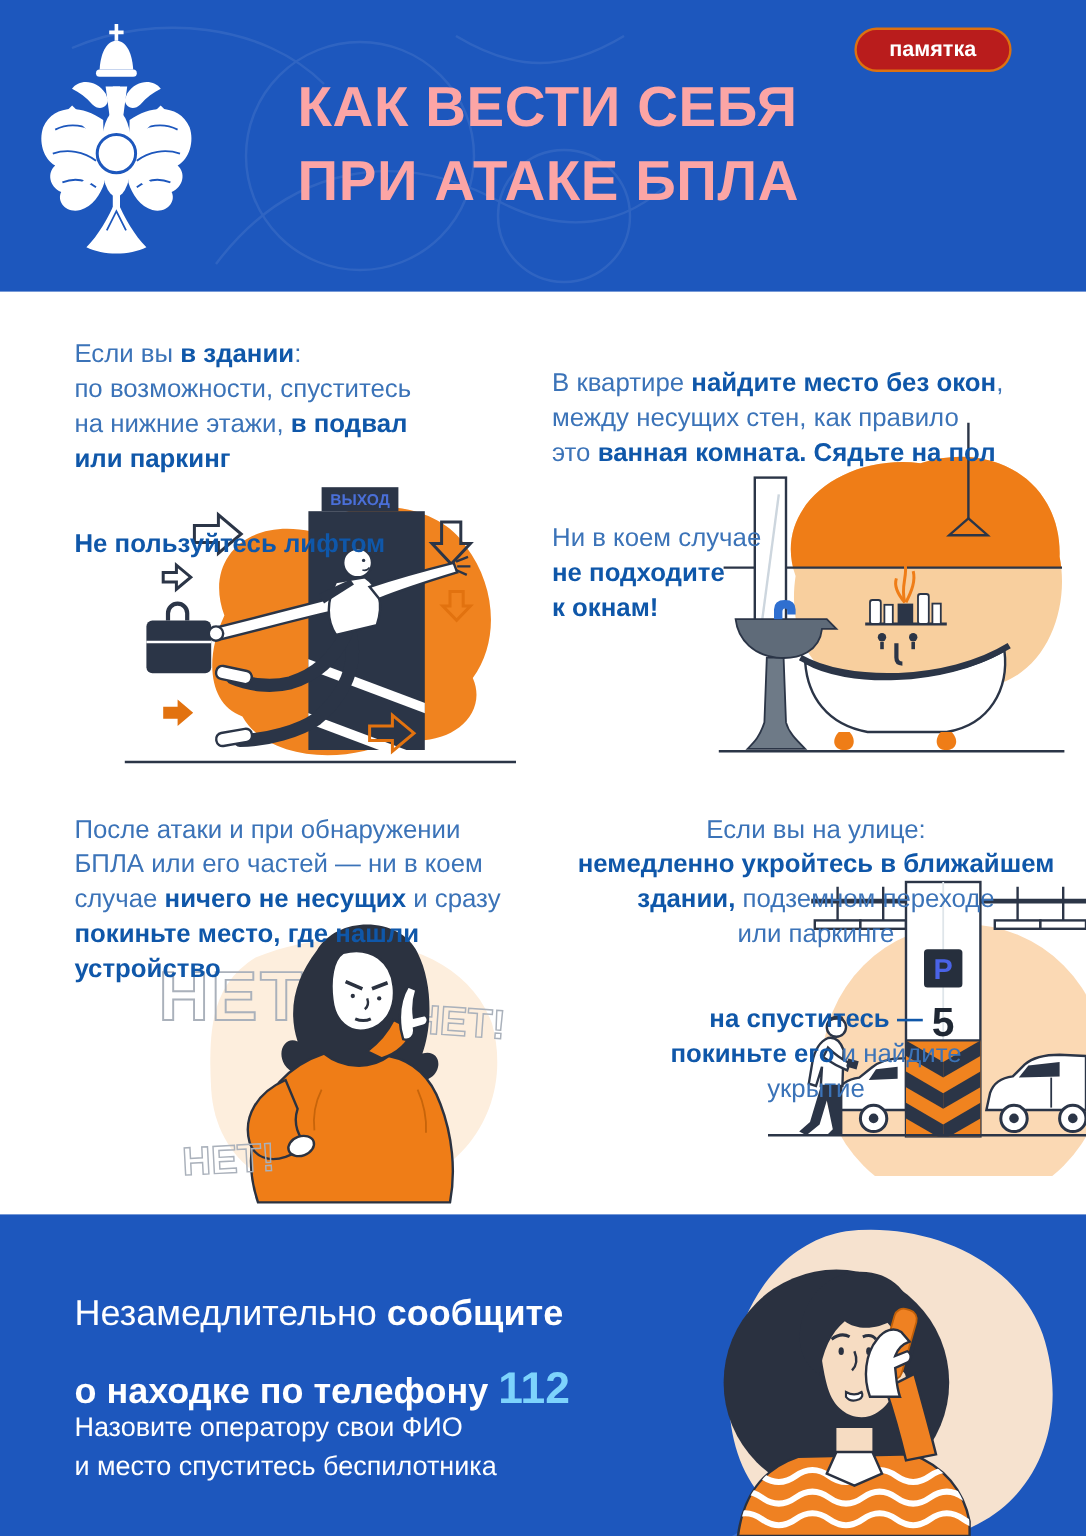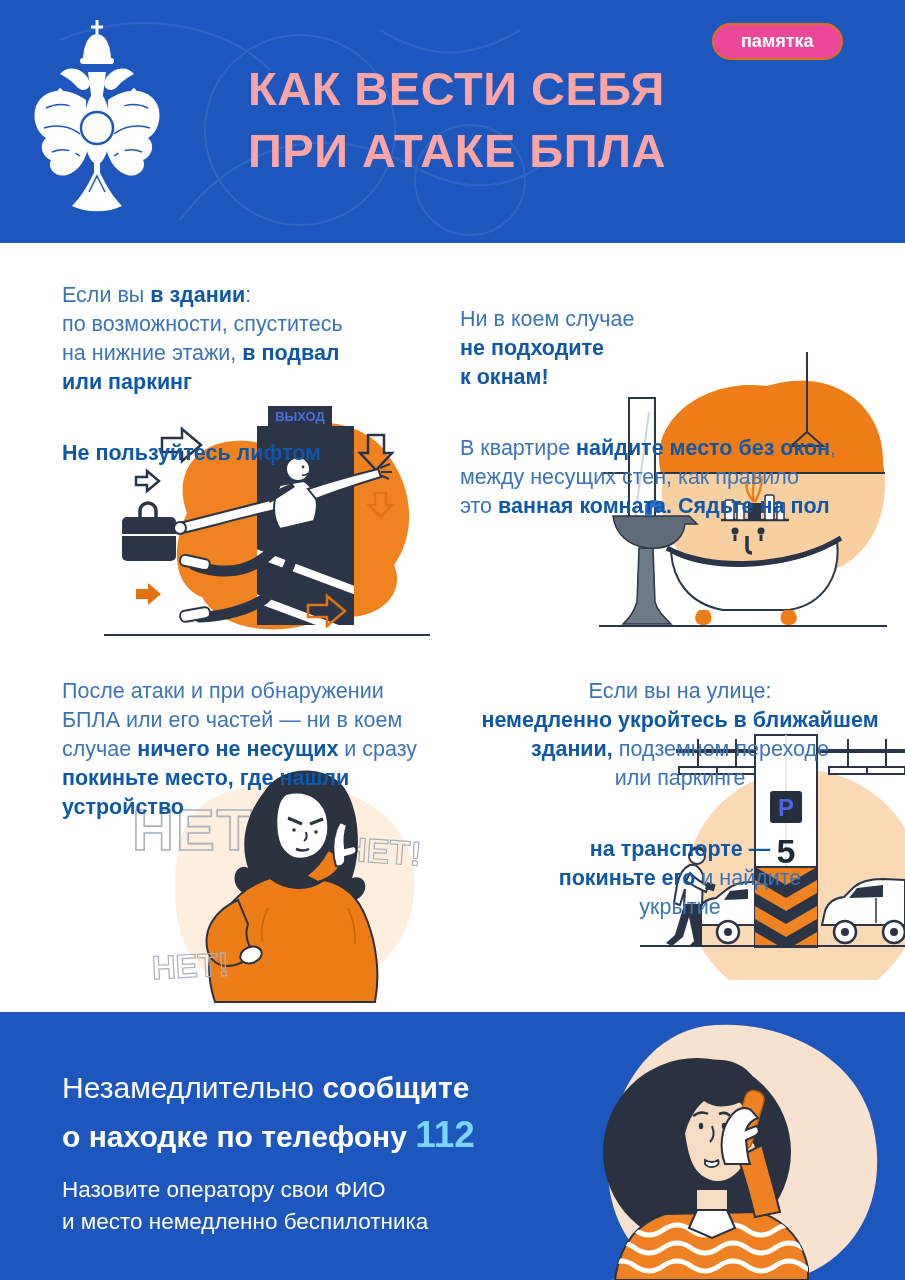--- a/index.html
+++ b/index.html
@@ -11,21 +11,21 @@
   
   .header{left:0;top:0;width:905px;height:243px;background:#1d57bd;}
   .watermark{left:0;top:0;width:905px;height:243px;opacity:.08;}
   .emblem{left:22px;top:16px;width:150px;height:205px;}
   .title{
     left:248px;top:58px;width:600px;color:#fca5a5;
     font-size:47px;font-weight:700;line-height:62px;letter-spacing:.5px;
     white-space:pre-line;
   }
   .badge{
-    left:712px;top:23px;background:#ec4899;border:2px solid #dd7110;
+    left:712px;top:23px;background:#b91c1c;border:2px solid #dd7110;
     border-radius:22px;padding:6px 27px;color:#ffffff;
     font-weight:700;font-size:18px;
   }
   
   .text-block{
     color:#3b73b8;font-size:21.5px;line-height:29px;white-space:pre-line;
     z-index:3;
   }
   .text-block .b{font-weight:700;color:#0f57a9;}
   .para{margin:0 0 13px 0;}
@@ -38,21 +38,21 @@
   .art svg{display:block;}
   .art-runner{left:92px;top:393px;width:345px;height:250px;}
   .art-bath{left:585px;top:352px;width:320px;height:288px;}
   .art-no{left:118px;top:758px;width:322px;height:252px;}
   .art-parking{left:640px;top:713px;width:265px;height:267px;}
   
   .footer{left:0;top:1012px;width:905px;height:268px;background:#1d57bd;overflow:hidden;}
   .footer-art{left:515px;top:0px;width:390px;height:268px;}
   .footer-main{
     left:62px;top:52px;width:460px;color:#ffffff;font-size:30px;
-    line-height:47px;white-space:pre-line;z-index:3;
+    line-height:62px;white-space:pre-line;z-index:3;
   }
   .footer-main .b{font-weight:700;}
   .footer-main .accent{color:#7dd3fc;font-size:37px;font-weight:700;}
   .footer-secondary{
     left:62px;top:162px;width:460px;color:#ffffff;font-size:22.5px;
     line-height:32px;white-space:pre-line;z-index:3;
   }
 </style>
 </head>
 <body>
@@ -103,42 +103,42 @@
 
 <div class="abs text-block tb-building">
   <p class="para"><span>Если вы </span><span class="b">в здании</span><span>:
 по возможности, спуститесь
 на нижние этажи, </span><span class="b">в подвал
 или паркинг</span></p>
   <p class="para"><span class="b">Не пользуйтесь лифтом</span></p>
 </div>
 
 <div class="abs text-block tb-apartment">
+  <p class="para"><span>В квартире </span><span class="b">найдите место без окон</span><span>,
+между несущих стен, как правило
+это </span><span class="b">ванная комната. Сядьте на пол</span></p>
   <p class="para"><span>Ни в коем случае
 </span><span class="b">не подходите
 к окнам!</span></p>
-  <p class="para"><span>В квартире </span><span class="b">найдите место без окон</span><span>,
-между несущих стен, как правило
-это </span><span class="b">ванная комната. Сядьте на пол</span></p>
 </div>
 
 <div class="abs text-block tb-after">
   <p class="para"><span>После атаки и при обнаружении
 БПЛА или его частей — ни в коем
 случае </span><span class="b">ничего не несущих</span><span> и сразу
 </span><span class="b">покиньте место, где нашли
 устройство</span></p>
 </div>
 
 <div class="abs text-block tb-street">
   <p class="para"><span>Если вы на улице:
 </span><span class="b">немедленно укройтесь в ближайшем
 здании,</span><span> подземном переходе
 или паркинге</span></p>
-  <p class="para"><span class="b">на транспорте —
+  <p class="para"><span class="b">на спуститесь —
 покиньте его</span><span> и найдите
 укрытие</span></p>
 </div>
 
 <div class="abs art art-runner">
 <svg viewBox="0 0 345 250" width="345" height="250">
   <path d="M95,120 C78,75 112,38 168,50 C200,18 272,24 296,62 C322,96 324,142 302,172 C316,204 280,232 240,222 C196,246 130,240 110,204 C82,194 78,156 95,120 Z" fill="#f0831f"></path>
   <clipPath id="doorclip">
         <rect x="165" y="33" width="97" height="199"></rect>
       </clipPath>
@@ -350,14 +350,14 @@
       <path d="M190,148 q7,4 13,0 q2,4 -2,6 q-7,3 -11,-2 z" fill="#fff" stroke="#2a3140" stroke-width="1.8"></path>
       <rect x="224" y="78" width="19" height="60" rx="8" fill="#ef8122" stroke="#c05f08" stroke-width="1.5" transform="rotate(16 233 108)"></rect>
       <path d="M240,205 C234,180 228,160 223,145 L247,133 C253,155 259,176 265,200 Z" fill="#ef8122" stroke="#2a3140" stroke-width="2"></path>
       <path d="M210,152 C204,136 206,116 216,104 C222,96 230,94 236,98 L243,106 C237,108 233,112 231,118 L241,114 C245,116 245,122 240,124 L231,128 C232,136 232,144 235,152 Z" fill="#fff" stroke="#2a3140" stroke-width="2"></path>
     </g>
   </svg>
   </div>
   <div class="abs footer-main"><span>Незамедлительно </span><span class="b">сообщите
 о находке по телефону </span><span class="b accent">112</span></div>
   <div class="abs footer-secondary"><span>Назовите оператору свои ФИО
-и место немедленно беспилотника</span></div>
+и место спуститесь беспилотника</span></div>
 </div>
 
 </body></html>

